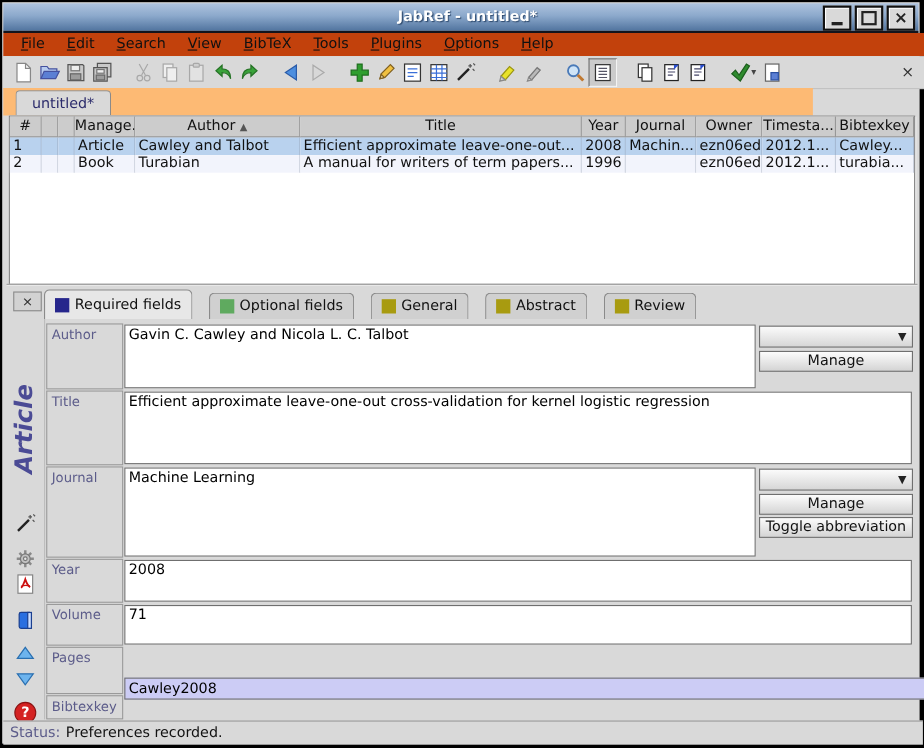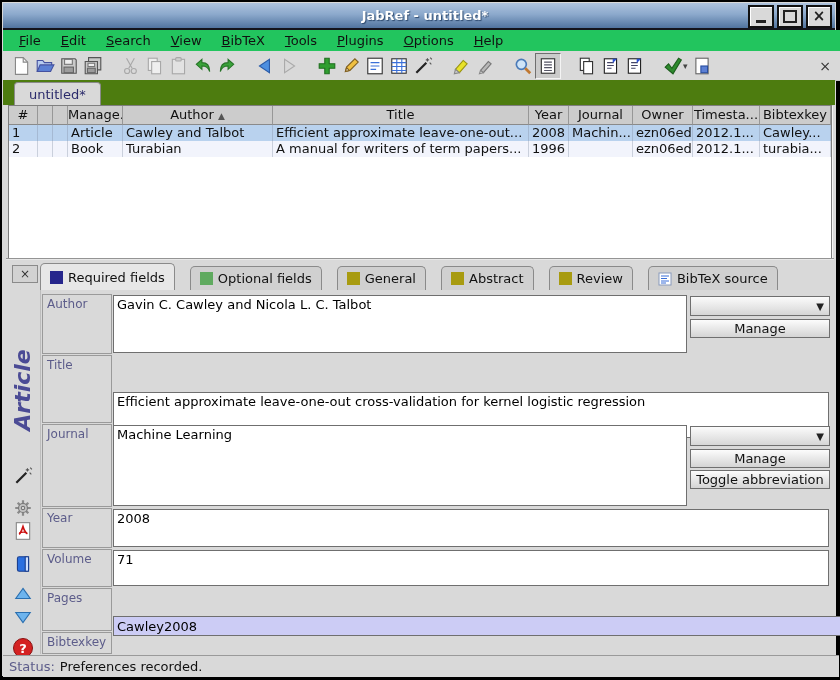--- a/index.html
+++ b/index.html
@@ -13,34 +13,34 @@
   .title-text{flex:1;text-align:center;color:#fff;font-weight:bold;font-size:13px;
     text-shadow:1px 1px 1px #2e4a6e;margin-left:12px;}
   .winbtns{position:absolute;right:3px;top:2px;display:flex;gap:3px;}
   .winbtn{width:22px;height:19px;background:#d9d9d9;border:2px solid #111;
     display:flex;align-items:center;justify-content:center;box-shadow:inset 1px 1px 0 #fff;}
   .minbar{width:10px;height:3px;background:#222;margin-top:9px;}
   .maxbox{width:10px;height:9px;border:2px solid #222;}
   .closex{font-weight:bold;font-size:15px;line-height:1;color:#222;}
   
   .menubar{position:absolute;left:1px;top:28px;width:832px;height:21px;display:flex;
-    align-items:center;padding-left:6px;background:#22c55e;}
+    align-items:center;padding-left:6px;background:#c2410c;}
   .menu-item{display:inline-block;padding:1px 10px;cursor:default;}
   .menu-item::first-letter{text-decoration:underline;}
   
   .toolbar{position:absolute;left:1px;top:49px;width:832px;height:29px;display:flex;
     align-items:center;padding-left:6px;background:#d9d9d9;border-bottom:1px solid #c2c2c2;}
   .tbtn{width:24px;height:24px;display:flex;align-items:center;justify-content:center;flex:0 0 auto;}
   .tbtn svg{width:20px;height:20px;}
   .tbtn.pressed{border:1px solid;border-color:#6f6f6f #f4f4f4 #f4f4f4 #6f6f6f;background:#cbcbcb;}
   .tgap{margin-left:14px;}
   .dd-arrow{font-size:9px;color:#444;margin:0 2px 0 -2px;}
   .toolbar-close{margin-left:auto;margin-right:10px;color:#333;font-size:14px;line-height:1;}
   
-  .tabbar{position:absolute;left:1px;top:78px;width:832px;height:25px;background:#4d7c0f;text-decoration:underline;}
+  .tabbar{position:absolute;left:1px;top:78px;width:736px;height:25px;background:#fdba74;text-decoration:underline;}
   .db-tab{position:absolute;left:11px;top:2px;height:22px;padding:0 14px;background:#d9d9d9;
     border:1px solid #8a8a8a;border-bottom:none;border-radius:4px 4px 0 0;
     display:flex;align-items:center;color:#2b2b6b;font-size:13px;}
   
   .tablewrap{position:absolute;left:6px;top:103px;width:822px;height:152px;background:#fff;
     border:1px solid #7e7e7e;box-shadow:1px 1px 0 #f4f4f4;}
   .tgrid{display:grid;grid-template-columns:29px 15px 15px 55px 150px 256px 40px 64px 60px 67px 1fr;}
   .th{background:#cccccc;border-right:1px solid #979797;border-bottom:1px solid #8a8a8a;
     height:18px;line-height:18px;text-align:center;overflow:hidden;white-space:nowrap;font-size:13px;}
   .td{height:16px;line-height:16px;padding:0 3px;overflow:hidden;white-space:nowrap;
@@ -343,27 +343,20 @@
         <span>General</span>
       </div>
       <div class="etab">
         <span class="sq sq-gen"></span>
         <span>Abstract</span>
       </div>
       <div class="etab">
         <span class="sq sq-gen"></span>
         <span>Review</span>
       </div>
-      <div class="etab">
-        <svg class="src-ico" viewBox="0 0 14 14">
-              <rect x="1" y="1" width="12" height="12" fill="#fff" stroke="#8899bb"></rect>
-              <path d="M3 4h8M3 6.5h6M3 9h8M3 11h5" stroke="#3a6fd8"></path>
-            </svg>
-        <span>BibTeX source</span>
-      </div>
     </div>
 
     <div class="leftstrip">
       <div class="entry-type">Article</div>
       <div class="side-ico" style="top:176px"><svg viewBox="0 0 18 18">
               <path d="M3 15L12 6" stroke="#222" stroke-width="2"></path>
               <path d="M13 2v3M11.5 3.5h3M15 6l1.5 1.5M15.5 1.5L17 3" stroke="#555"></path>
             </svg></div>
       <div class="side-ico" style="top:208px"><svg viewBox="0 0 18 18">
               <g stroke="#8a8a8a" stroke-width="2">
@@ -393,21 +386,21 @@
     </div>
 
     <div class="fldlabel" style="top:34px;height:60px">Author</div>
     <textarea class="fldval" style="left: 107px; top: 35px; width: 574px; height: 58px;" spellcheck="false">Gavin C. Cawley and Nicola L. C. Talbot</textarea>
     <div class="combo" style="top:36px">
           <span>▼</span>
         </div>
     <div class="pbtn" style="top:59px">Manage</div>
 
     <div class="fldlabel" style="top:95px;height:68px">Title</div>
-    <textarea class="fldval" style="left: 107px; top: 96px; width: 716px; height: 46px; margin-top: 36px;" spellcheck="false">Efficient approximate leave-one-out cross-validation for kernel logistic regression</textarea>
+    <textarea class="fldval" style="left: 107px; top: 96px; width: 716px; height: 66px;" spellcheck="false">Efficient approximate leave-one-out cross-validation for kernel logistic regression</textarea>
 
     <div class="fldlabel" style="top:164px;height:83px">Journal</div>
     <textarea class="fldval" style="left: 107px; top: 165px; width: 574px; height: 81px;" spellcheck="false">Machine Learning</textarea>
     <div class="combo" style="top:166px">
           <span>▼</span>
         </div>
     <div class="pbtn" style="top:189px">Manage</div>
     <div class="pbtn" style="top:210px">Toggle abbreviation</div>
 
     <div class="fldlabel" style="top:248px;height:40px">Year</div>

